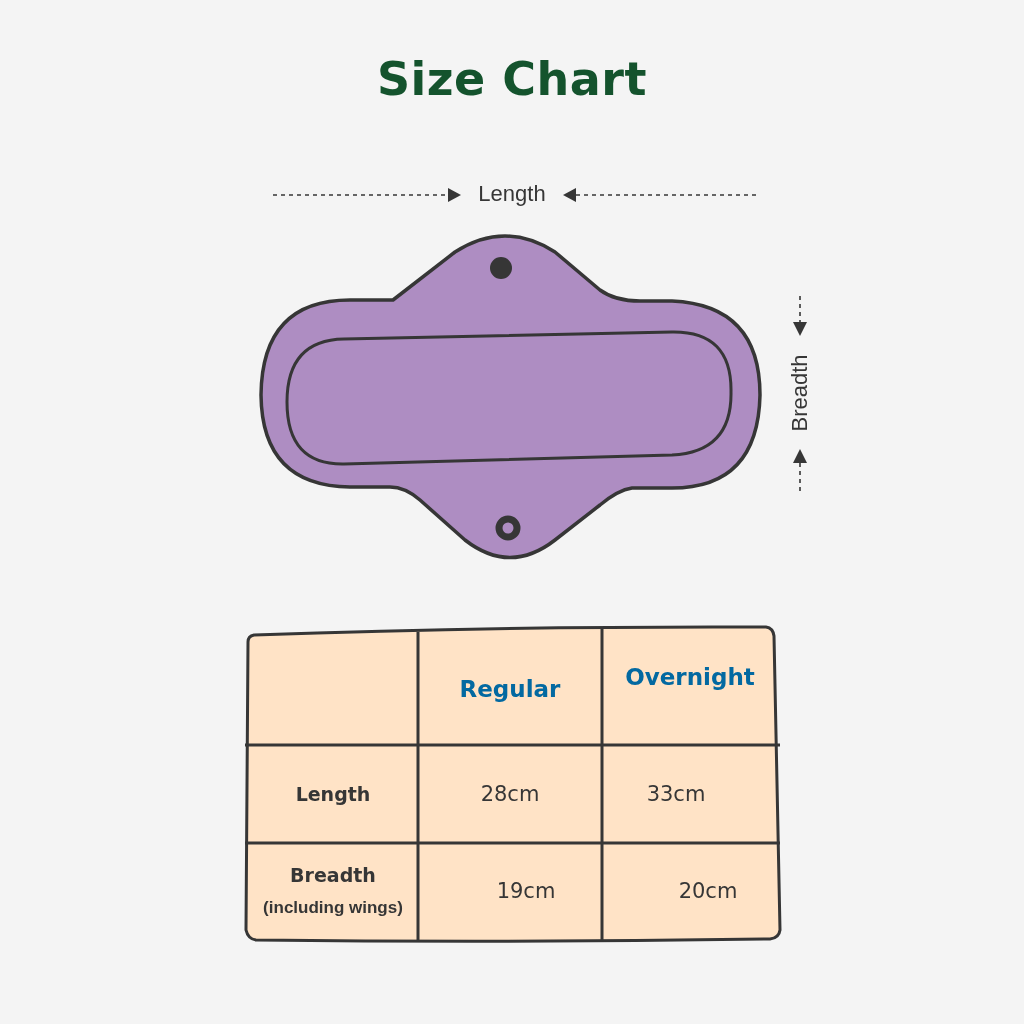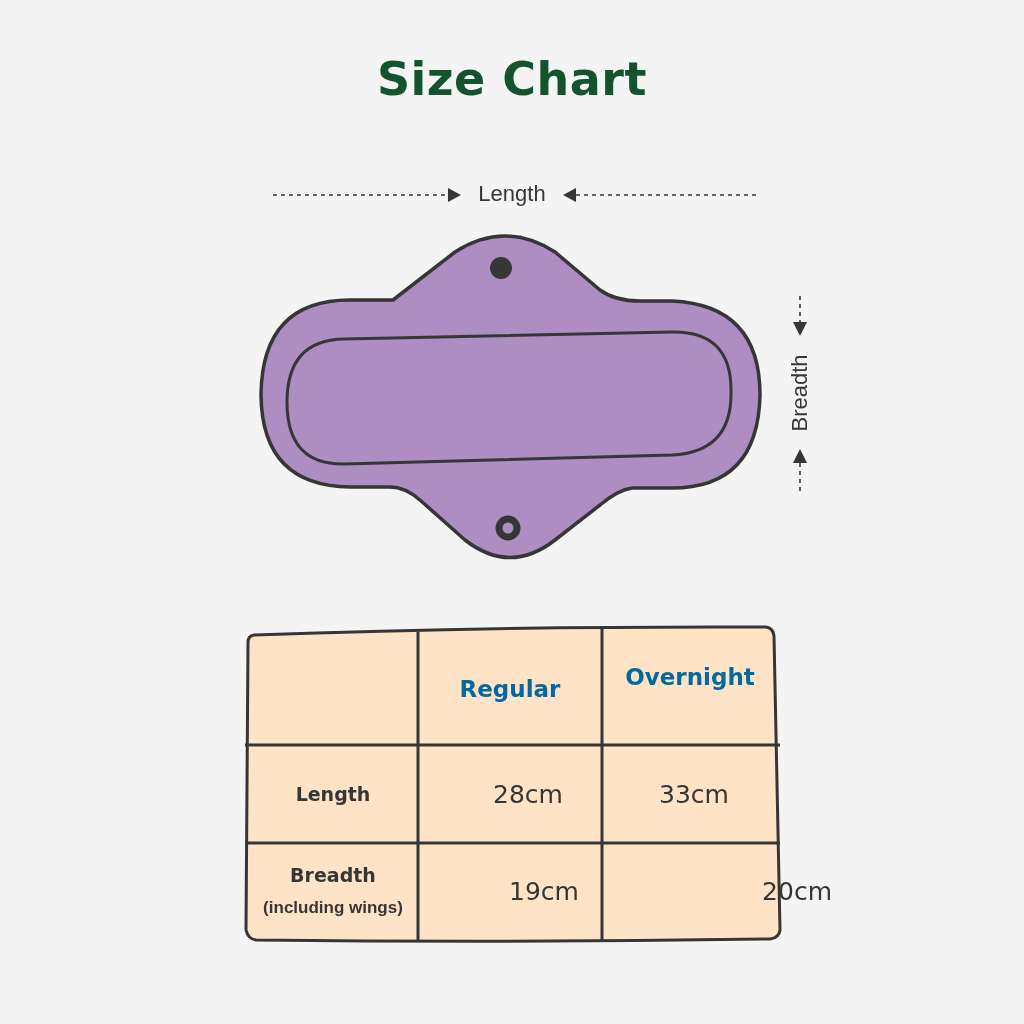--- a/index.html
+++ b/index.html
@@ -35,21 +35,21 @@
   }
   .table-svg { position: absolute; left: 0; top: 0; }
   .cell {
     position: absolute;
     display: flex; flex-direction: column;
     align-items: center; justify-content: center;
     text-align: center;
   }
   .hdr { font-size: 23px; font-weight: bold; color: #0369a1; }
   .rowhdr { font-size: 19px; font-weight: bold; color: #363636; }
-  .val { font-size: 25px; color: #363636; padding-left: 18px; }
+  .val { font-size: 21px; color: #363636; }
   .sub { font-family: "Liberation Sans", sans-serif; font-size: 17px; color: #363636; margin-top: 12px; }
 </style>
 </head>
 <body>
 
 <div class="title">Size Chart</div>
 
 <svg class="dim-svg" width="1024" height="1024" viewBox="0 0 1024 1024">
   <g>
     <line x1="273" y1="195" x2="448" y2="195" stroke="#363636" stroke-width="1.6" stroke-dasharray="4,4"></line>
@@ -137,16 +137,16 @@
     <span>33cm</span>
   </div>
 
   <div class="cell rowhdr" style="left:248px;top:843px;width:170px;height:96px;">
     <span>Breadth</span>
     <span class="sub">(including wings)</span>
   </div>
   <div class="cell val" style="left:418px;top:843px;width:216px;height:96px;">
     <span>19cm</span>
   </div>
-  <div class="cell val" style="left:602px;top:843px;width:212px;height:96px;align-items:flex-end;">
+  <div class="cell val" style="left:602px;top:843px;width:212px;height:96px;">
     <span>20cm</span>
   </div>
 </div>
 
 </body></html>

